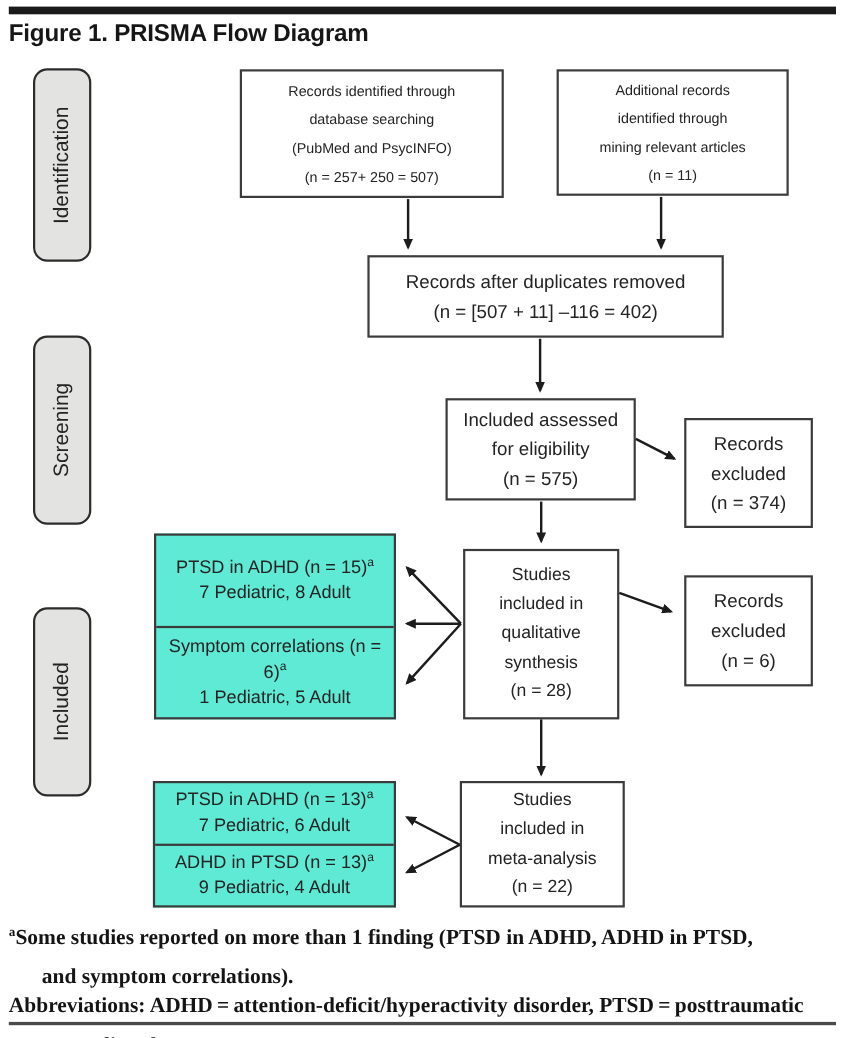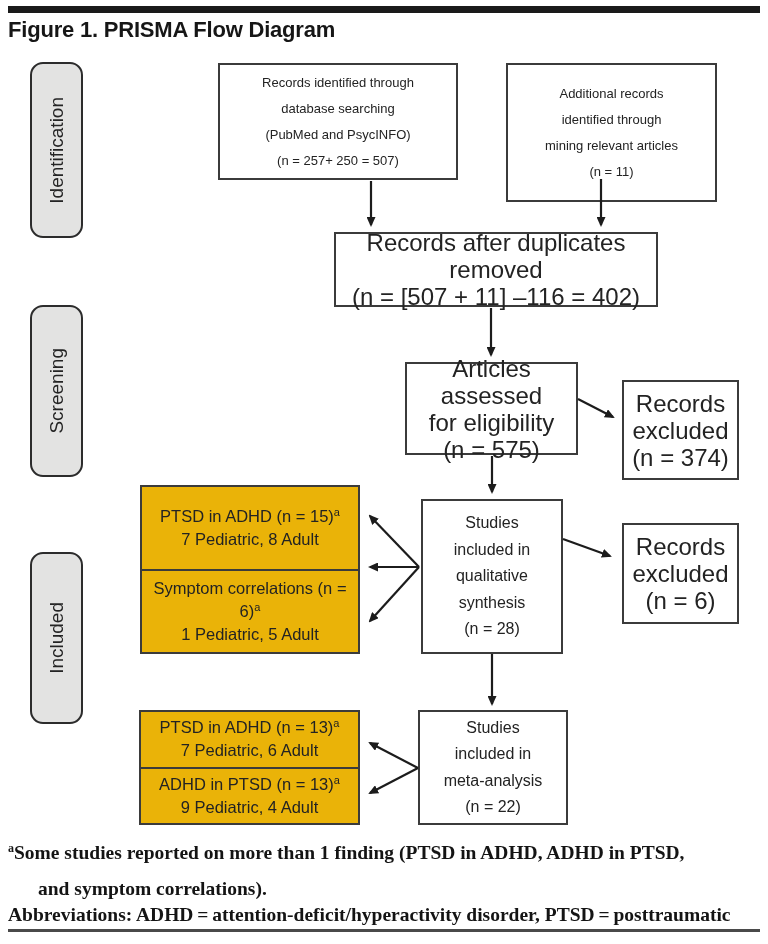--- a/index.html
+++ b/index.html
@@ -41,29 +41,29 @@
     position:absolute;
     background:#ffffff;
     border:2px solid #3b3b3b;
     box-sizing:border-box;
     display:flex;flex-direction:column;
     align-items:center;justify-content:center;
     text-align:center;
   }
   .fbox .ln{display:block;}
   .f17 .ln{font-size:13px;line-height:26px;}
-  .f175 .ln{font-size:24px;line-height:27px;}
+  .f175 .ln{font-size:17px;line-height:27px;}
   .f17g .ln{font-size:16px;line-height:26.5px;}
   sup{font-size:11px;line-height:0;vertical-align:super;}
   
   .stack{
     position:absolute;
     border:2px solid #3b3b3b;
     box-sizing:border-box;
-    background:#eab308;
+    background:#5eead4;
     display:flex;flex-direction:column;
   }
   .stack .row{
     flex:1;
     display:flex;flex-direction:column;
     align-items:center;justify-content:center;
     text-align:center;
   }
   .stack .row + .row{border-top:2px solid #3b3b3b;}
   .stack .row .ln{font-size:16.5px;line-height:23px;}
@@ -101,34 +101,34 @@
     <span class="vtext">Included</span>
   </div>
 
   <div class="fbox f17" style="left:218px;top:63px;width:240px;height:117px;">
     <span class="ln">Records identified through</span>
     <span class="ln">database searching</span>
     <span class="ln">(PubMed and PsycINFO)</span>
     <span class="ln">(n = 257+ 250 = 507)</span>
   </div>
 
-  <div class="fbox f17" style="left:506px;top:63px;width:211px;height:139px;">
+  <div class="fbox f17" style="left:506px;top:63px;width:211px;height:115px;">
     <span class="ln">Additional records</span>
     <span class="ln">identified through</span>
     <span class="ln">mining relevant articles</span>
     <span class="ln">(n = 11)</span>
   </div>
 
   <div class="fbox f175" style="left:334px;top:232px;width:324px;height:75px;">
     <span class="ln">Records after duplicates removed</span>
     <span class="ln">(n = [507 + 11] –116 = 402)</span>
   </div>
 
   <div class="fbox f175" style="left:405px;top:362px;width:173px;height:93px;">
-    <span class="ln">Articles assessed</span>
+    <span class="ln">Included assessed</span>
     <span class="ln">for eligibility</span>
     <span class="ln">(n = 575)</span>
   </div>
 
   <div class="fbox f175" style="left:622px;top:380px;width:117px;height:100px;">
     <span class="ln">Records</span>
     <span class="ln">excluded</span>
     <span class="ln">(n = 374)</span>
   </div>
 

